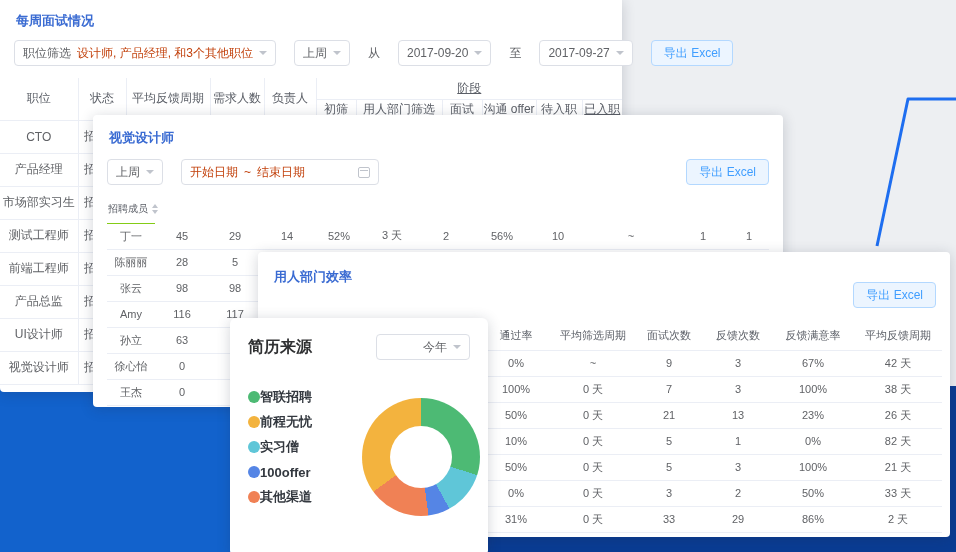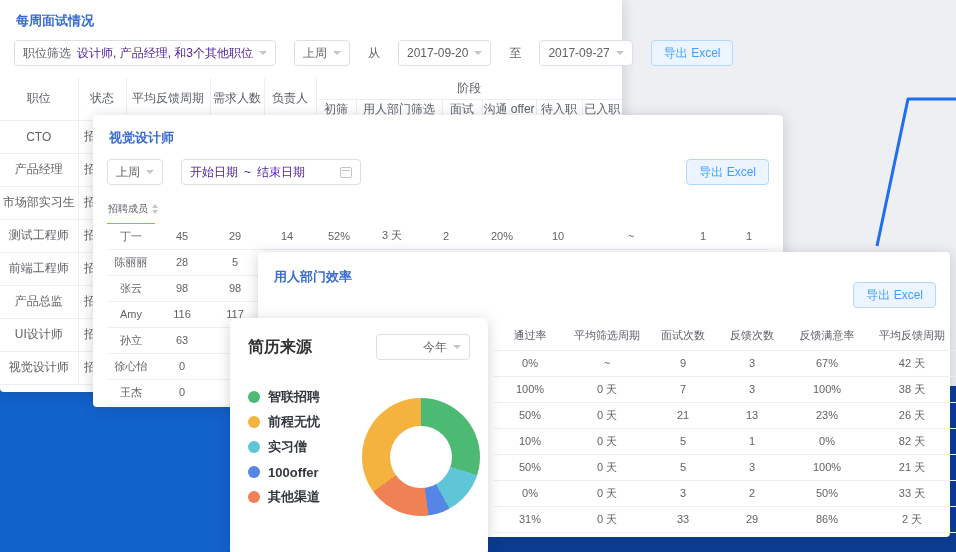--- a/index.html
+++ b/index.html
@@ -22,62 +22,62 @@
   .p4 { left:230px; top:318px; width:258px; height:238px; z-index:4; border-radius:6px; }
 
   .ptitle { font-size:13px; font-weight:700; color:#3a6bd2; }
   .p1 .ptitle { margin:12px 16px 0; }
   .p2 .ptitle { margin:14px 16px 0; }
   .p3 .ptitle { margin:16px 16px 0; }
 
   
   .ctrl { display:inline-flex; align-items:center; gap:6px; height:26px; padding:0 8px;
           border:1px solid #dcdfe6; border-radius:4px; background:#fff; font-size:12px; color:#606266; cursor:pointer; white-space:nowrap; }
-  .muted { color:#4c1d95; }
+  .muted { color:#c2410c; }
   .chev { width:0; height:0; border:4px solid transparent; border-top-color:#c0c4cc; margin-top:4px; flex:none; }
   .flabel { font-size:12px; color:#606266; }
   .export-btn { margin-left:auto; height:26px; padding:0 12px; background:#ecf5ff; border:1px solid #b3d8ff;
                 color:#409eff; font-size:12px; border-radius:4px; cursor:pointer; font-family:inherit; white-space:nowrap; }
   .filters { display:flex; align-items:center; gap:18px; }
   .p1 .filters { margin:10px 14px 0; }
   .p2 .filters { margin:12px 14px 0; }
-  .range { width:180px; }
+  .range { width:198px; }
   .cal-icon { width:12px; height:11px; border:1px solid #c0c4cc; border-radius:2px; position:relative; margin-left:auto; flex:none; }
   .cal-icon::before { content:""; position:absolute; left:1px; right:1px; top:2px; height:1px; background:#c0c4cc; }
   .sort-icon { display:inline-flex; flex-direction:column; gap:2px; margin-left:4px; vertical-align:middle; }
   .sort-icon .up { width:0; height:0; border:3px solid transparent; border-top:0; border-bottom:4px solid #c0c4cc; }
   .sort-icon .dn { width:0; height:0; border:3px solid transparent; border-bottom:0; border-top:4px solid #c0c4cc; }
 
   
   table { border-collapse:collapse; table-layout:fixed; }
   th { font-weight:500; color:#5a5e66; }
   td { color:#606266; }
 
   .tbl1 { width:622px; margin-top:12px; font-size:12px; }
   .tbl1 th, .tbl1 td { border-right:1px solid #ebeef5; border-bottom:1px solid #ebeef5;
                        text-align:center; white-space:nowrap; overflow:hidden; }
   .tbl1 th { height:21px; font-size:12px; }
   .tbl1 td { height:33px; }
-  .tbl1 th:last-child, .tbl1 td:last-child { border-right:none; }
+  .tbl1 th:last-child, .tbl1 td:last-child { border-right:none;text-decoration:underline; }
 
   .tbl2 { width:662px; margin:10px 14px 0; font-size:11px; }
   .tbl2 th { height:28px; font-size:10px; border-bottom:1px solid #84cc16; white-space:nowrap; overflow:visible; padding:0 1px; text-align:center; }
   .tbl2 td { height:26px; border-bottom:1px solid #ebeef5; white-space:nowrap; overflow:hidden; text-align:center; }
 
-  .tbl3 { position:absolute; left:236px; top:70px; width:462px; font-size:11px; }
+  .tbl3 { position:absolute; left:222px; top:70px; width:462px; font-size:11px; }
   .tbl3 th { height:28px; font-size:11px; border-bottom:1px solid #ebeef5; white-space:nowrap; text-align:center; }
   .tbl3 td { height:26px; border-bottom:1px solid #ebeef5; white-space:nowrap; text-align:center; }
   .p3 .export-btn { position:absolute; right:14px; top:30px; margin:0; }
 
   
   .p4-head { display:flex; align-items:center; margin:16px 18px 0; }
   .p4-title { font-size:16px; font-weight:700; color:#303133; }
   .p4-head .ctrl { margin-left:auto;padding-left:46px; }
   .legend { display:flex; flex-direction:column; gap:11px; margin:30px 0 0 18px; width:110px; }
-  .legend-item { display:flex; align-items:center; gap:8px; height:14px; cursor:pointer; }
+  .legend-item { display:flex; align-items:center; height:14px; cursor:pointer; }
   .dot { width:12px; height:12px; border-radius:50%; flex:none; }
   .legend-label { font-size:13px; color:#33383f; font-weight:600; white-space:nowrap; }
   .donut { position:absolute; right:8px; top:80px; width:118px; height:118px; border-radius:50%; }
   .donut::after { content:""; position:absolute; left:50%; top:50%; width:62px; height:62px;
                   margin:-31px 0 0 -31px; background:#fff; border-radius:50%; }
 </style>
 </head>
 <body>
 
 <div class="canvas">
@@ -296,21 +296,21 @@
       </thead>
       <tbody>
           <tr>
             <td>丁一</td>
             <td>45</td>
             <td>29</td>
             <td>14</td>
             <td>52%</td>
             <td>3 天</td>
             <td>2</td>
-            <td>20%</td>
+            <td>56%</td>
             <td>10</td>
             <td>~</td>
             <td>1</td>
             <td>1</td>
           </tr>
           <tr>
             <td>陈丽丽</td>
             <td>28</td>
             <td>5</td>
             <td></td>

